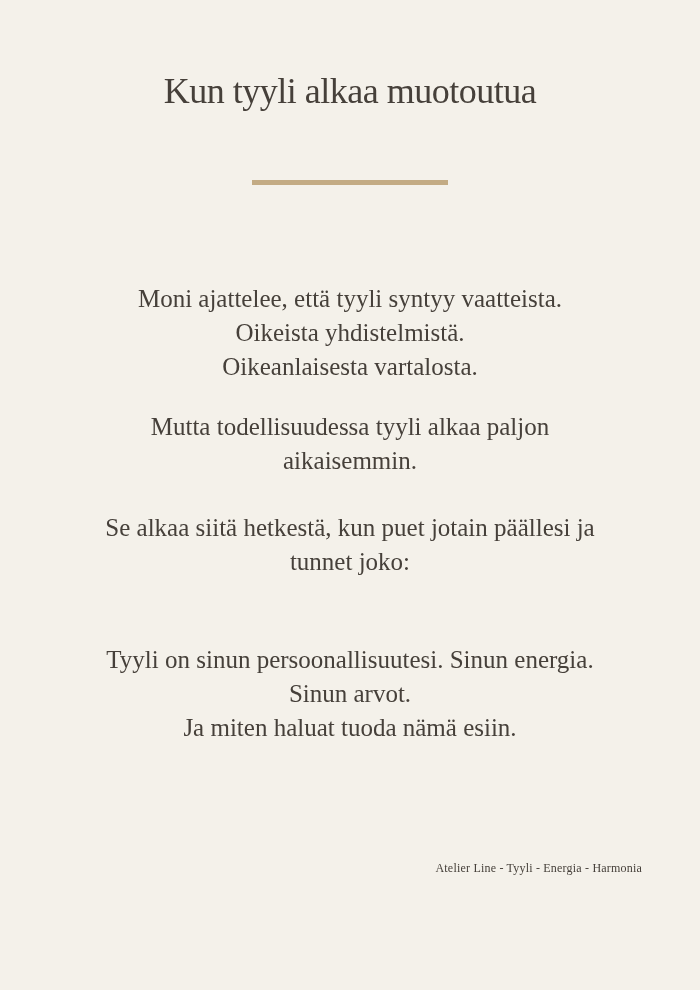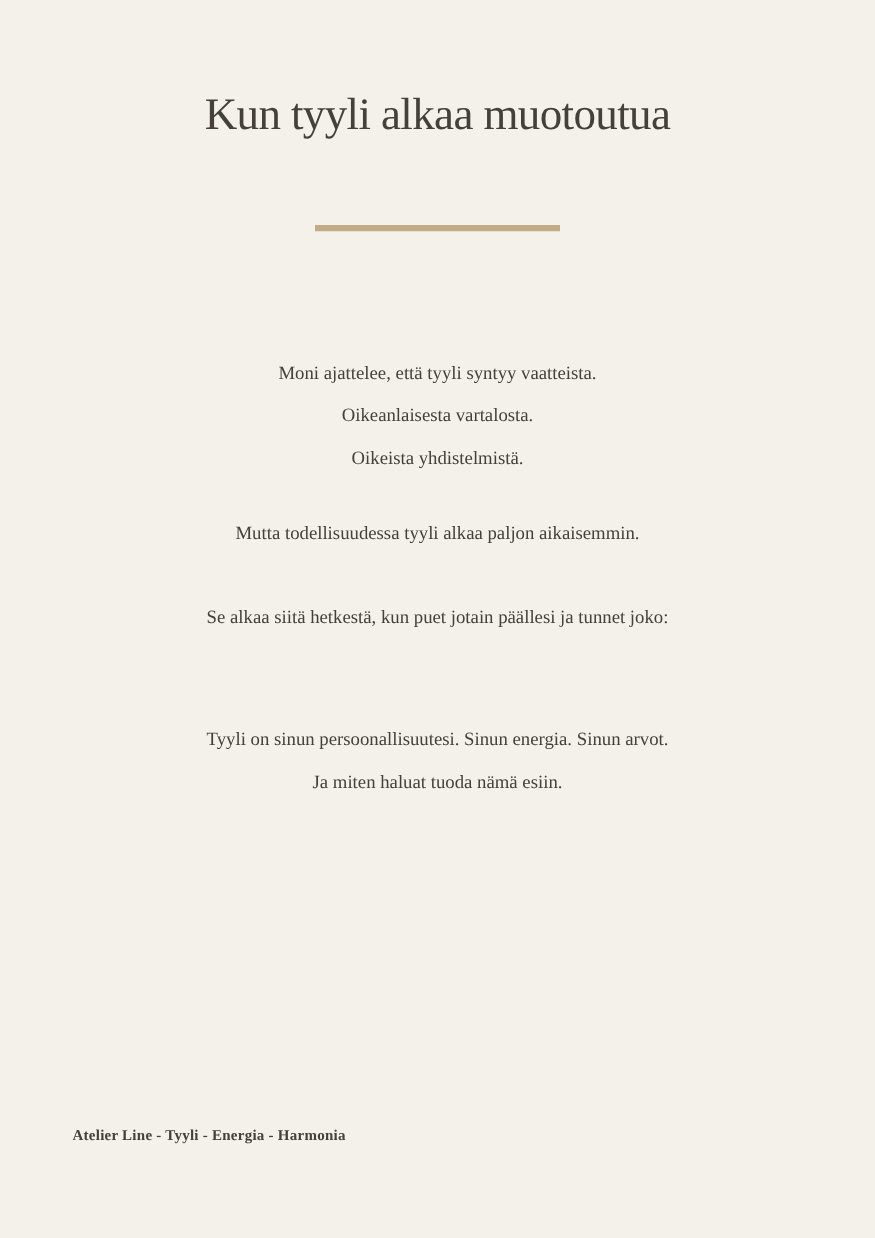--- a/index.html
+++ b/index.html
@@ -33,21 +33,21 @@
     letter-spacing: -0.5px;
     text-align: center;
   }
   .divider {
     width: 196px;
     height: 5px;
     margin: 68px auto 0 auto;
     background: var(--divider);
   }
   .body-text {
-    font-size: 15px;
+    font-size: 25px;
     line-height: 34px;
     text-align: center;
   }
   .intro {
     margin: 97px 30px 0 30px;
   }
   .statement {
     margin: 26px 30px 0 30px;
   }
   .trigger {
@@ -64,43 +64,42 @@
   ul.feelings li::marker {
     color: var(--text);
     font-size: 16px;
   }
   .closing {
     margin: 64px 30px 0 30px;
     font-family: Liberation Serif, serif;
   }
   .footer {
     position: absolute;
-    top: 896px;
+    top: 856px;
     left: 0;
     width: 100%;
     font-size: 12px;
     line-height: 16px;
     letter-spacing: 0.2px;
-    text-align: left;
-    font-weight: bold;
+    text-align: right;
   }
 </style>
 </head>
 <body>
 
 <div class="page">
 
   <h1 class="title">Kun tyyli alkaa muotoutua</h1>
 
   <div class="divider"></div>
 
   <div class="body-text intro">
     <div>Moni ajattelee, että tyyli syntyy vaatteista.</div>
+    <div>Oikeista yhdistelmistä.</div>
     <div>Oikeanlaisesta vartalosta.</div>
-    <div>Oikeista yhdistelmistä.</div>
   </div>
 
   <div class="body-text statement">Mutta todellisuudessa tyyli alkaa paljon aikaisemmin.</div>
 
   <div class="body-text trigger">Se alkaa siitä hetkestä, kun puet jotain päällesi ja tunnet joko:</div>
 
 
   <div class="body-text closing">
     <div>Tyyli on sinun persoonallisuutesi. Sinun energia. Sinun arvot.</div>
     <div>Ja miten haluat tuoda nämä esiin.</div>

